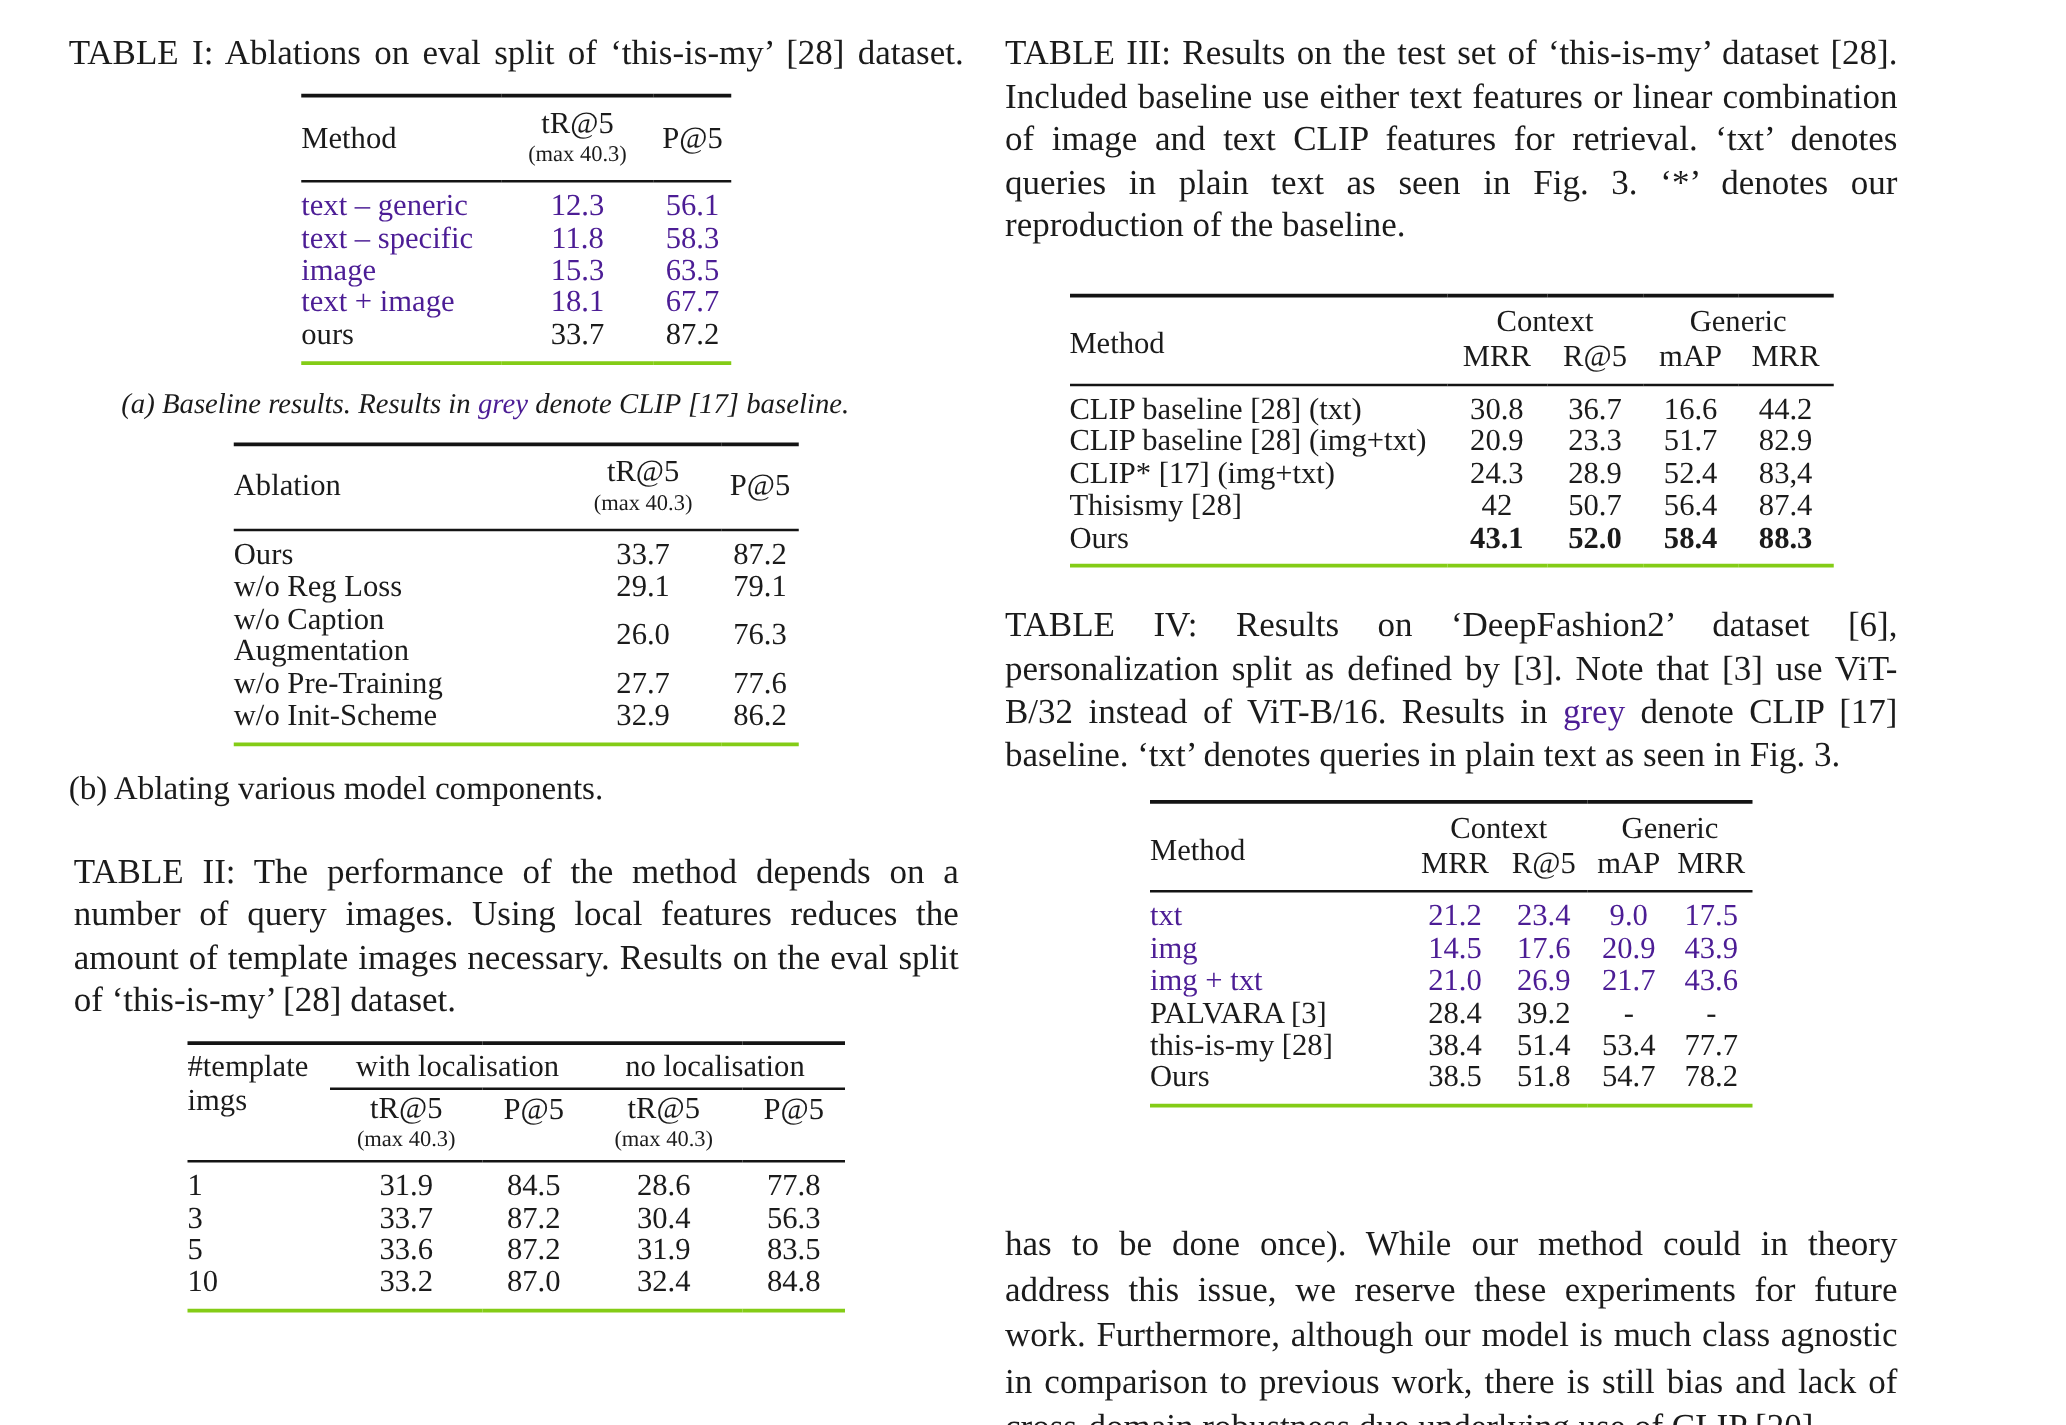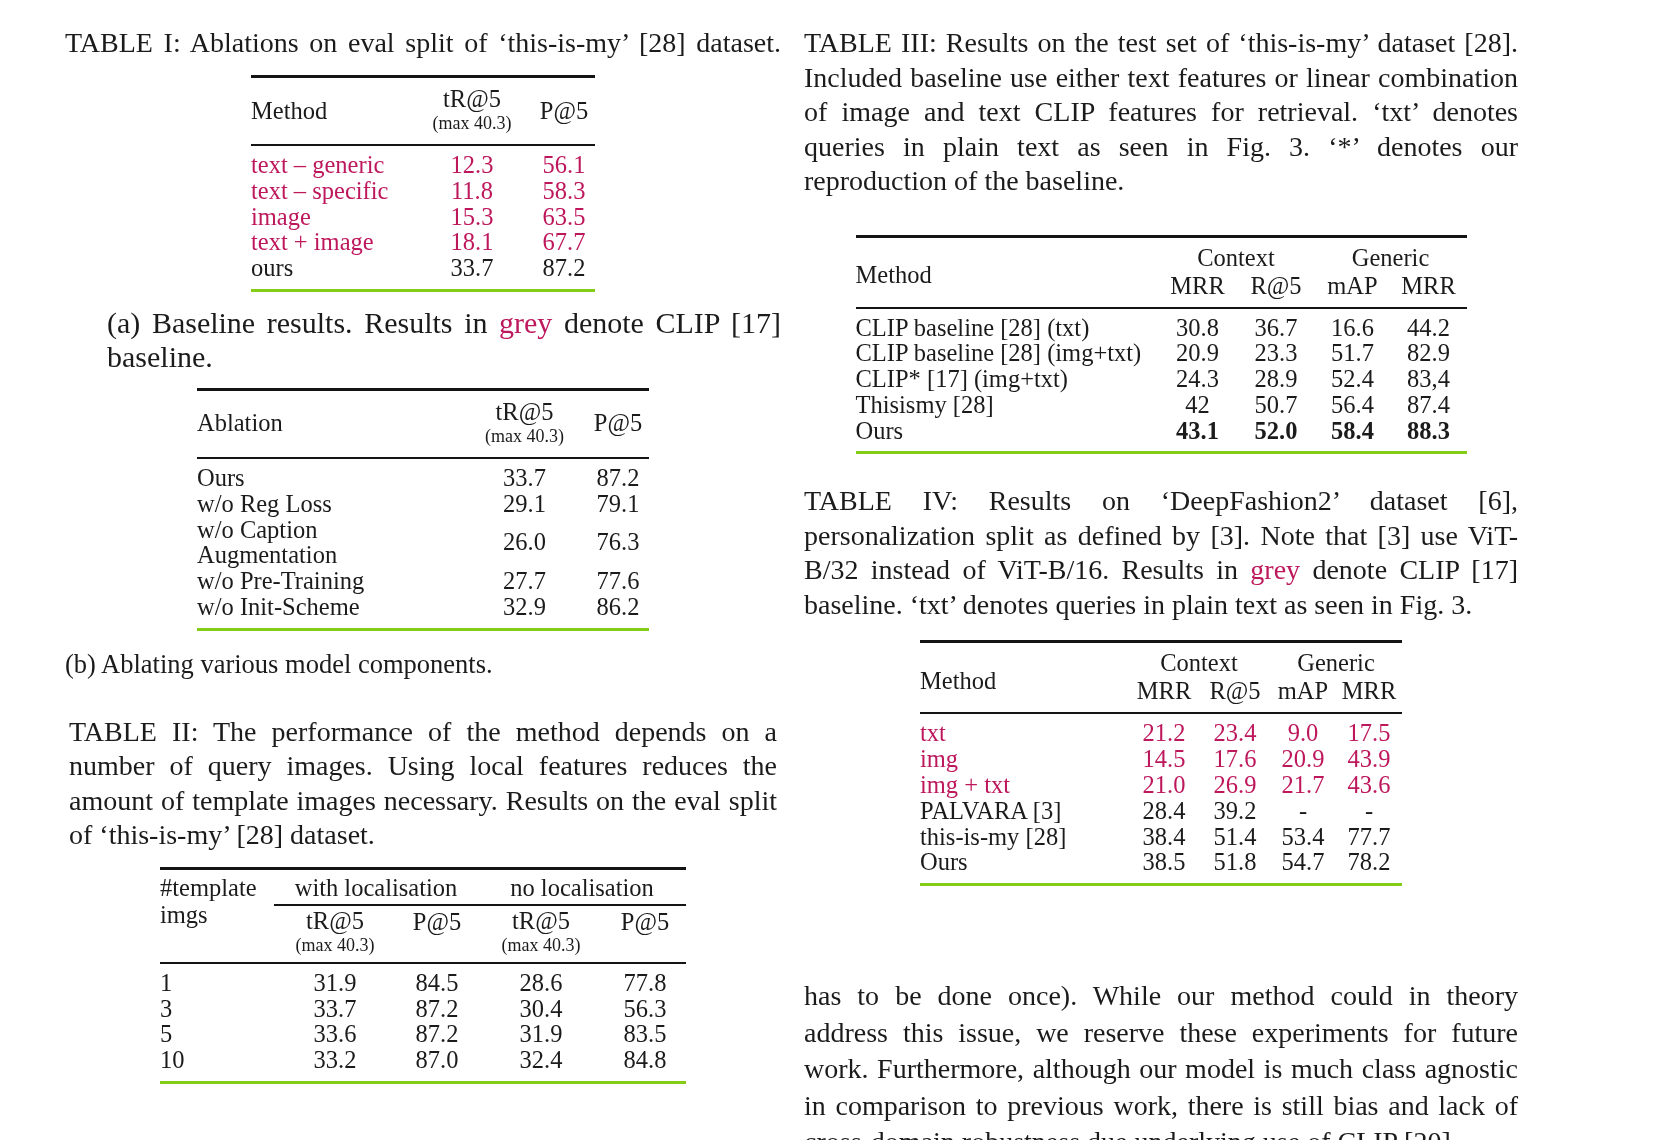--- a/index.html
+++ b/index.html
@@ -6,41 +6,41 @@
   html, body { margin: 0; padding: 0; }
   body {
     width: 1653px; height: 1140px;
     background: #ffffff;
     color: #1b1b1b;
     font-family: "Liberation Serif", serif;
     overflow: hidden;
     position: relative;
   }
   .col { position: absolute; top: 0; }
-  .col-left  { left: 65px;  top: 26px; width: 716px; }
+  .col-left  { left: 55px;  top: 26px; width: 716px; }
   .col-right { left: 800px; top: 22px; width: 722px; }
 
   .para {
     font-size: 28px; line-height: 34.5px;
     text-align: justify; margin: 4px;
   }
   .closing-para { line-height: 36.5px; margin-top: 92px; }
   .t2-intro { margin-top: 34px; }
   .t4-intro { margin-top: 30px; }
 
   .cap-title {
     font-size: 28px; line-height: 34px; margin: 0;
     text-align: justify; text-align-last: justify;
   }
-  .grey { color: #be185d; }
+  .grey { color: #4c1d95; }
 
   .caption-a {
-    font-size: 30px; line-height: 34px;
+    font-size: 23px; line-height: 34px;
     text-align: justify;
-    margin: 14px 0 0 42px; width: 674px;
+    margin: 14px 0 0 42px; width: 674px; font-style: italic;
   }
   .caption-b {
     font-size: 26.5px; line-height: 34px;
     text-align: left; margin: 16px 0 0 0;
   }
 
   table {
     border-collapse: collapse; border-spacing: 0;
     font-size: 24.5px; color: #1b1b1b;
     border-top: 3px solid #141414;

